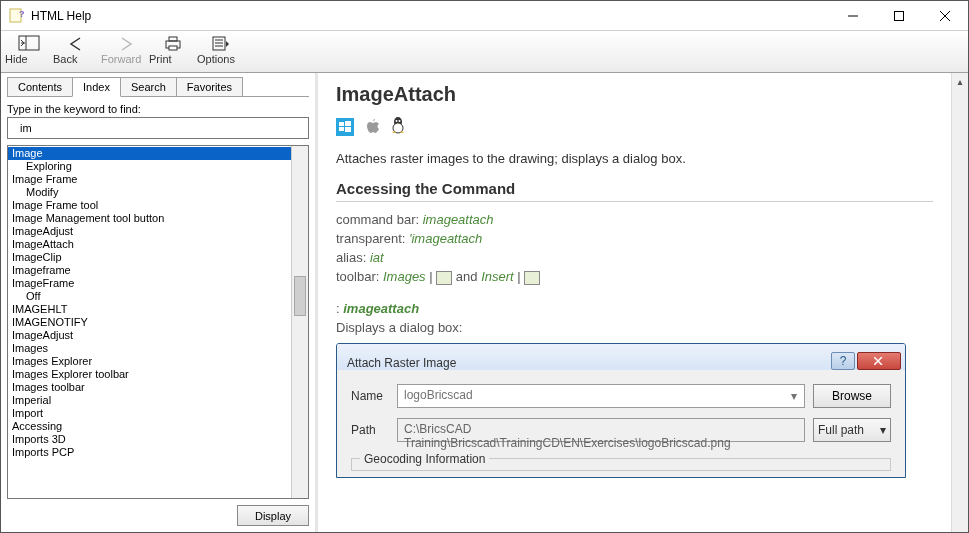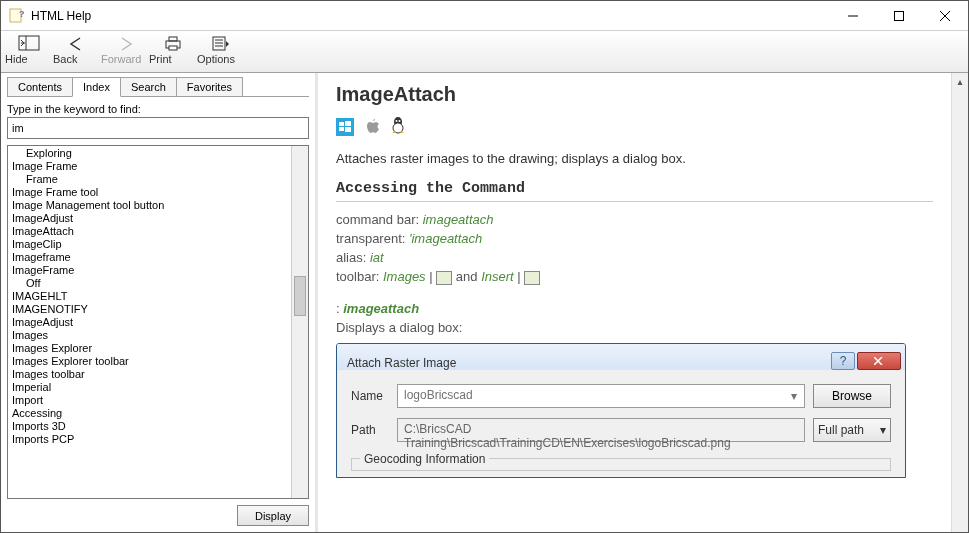--- a/index.html
+++ b/index.html
@@ -13,36 +13,36 @@
   .tbitem.disabled{color:#9a9a9a}
   .tbitem svg{display:block;margin:2px auto 0 auto}
   .main{flex:1;display:flex;min-height:0}
   .left{width:317px;border-right:3px solid #e6e6e6;background:#fff;display:flex;flex-direction:column;padding:4px 6px 6px 6px}
   .tabs{display:flex;font-size:11px}
   .tab{padding:3px 10px;border:1px solid #a0a0a0;background:#f4f4f4;margin-right:-1px;cursor:default}
   .tab.active{background:#fff;border-bottom:1px solid #fff;position:relative;z-index:2}
   .tabrule{border-top:1px solid #a0a0a0;margin-top:-1px}
   .leftbody{flex:1;display:flex;flex-direction:column;padding-top:6px;min-height:0}
   .lbl{font-size:11px;margin-bottom:2px;white-space:pre}
-  .search{width:100%;height:22px;font-size:11px;padding:2px 4px;border:1px solid #777;margin-bottom:6px}
+  .search{width:100%;height:22px;font-size:11px;padding:2px 12px;border:1px solid #777;margin-bottom:6px}
   .listwrap{flex:1;display:flex;border:1px solid #777;min-height:0}
   .list{flex:1;overflow:auto;font-size:11px;line-height:13px;padding:1px 0}
   .list .item{padding:0 4px;white-space:nowrap;cursor:default}
   .list .sub{padding-left:18px}
   .list .sel{background:#0a64c8;color:#fff}
   .lscroll{width:17px;background:#f0f0f0;border-left:1px solid #ccc;position:relative}
   .lscroll .thumb{position:absolute;left:2px;right:2px;top:130px;height:40px;background:#cfcfcf;border:1px solid #a8a8a8}
   .dispbtn{align-self:flex-end;margin-top:6px;width:72px;height:21px;font-size:11px;background:linear-gradient(#f8f8f8,#e4e4e4);border:1px solid #888}
   .right{flex:1;display:flex;min-height:0}
   .content{flex:1;overflow:auto;padding:10px 18px;font-size:13px;color:#333}
   h1{font-family:Verdana,Geneva,sans-serif;font-size:20px;font-weight:bold;color:#333;margin-bottom:10px}
   .osicons{display:flex;gap:10px;margin-bottom:14px;align-items:center}
   .osicons .win{width:18px;height:18px;background:#2aa6de;display:inline-flex;align-items:center;justify-content:center;color:#fff;font-size:12px}
   .content p{margin-bottom:14px}
-  h2{font-family:Liberation Mono, monospace;font-size:15px;font-weight:bold;color:#333;border-bottom:1px solid #ccc;padding-bottom:4px;margin-bottom:10px}
+  h2{font-family:Liberation Sans, sans-serif;font-size:15px;font-weight:bold;color:#333;border-bottom:1px solid #ccc;padding-bottom:4px;margin-bottom:10px}
   .row{margin-bottom:4px}
   .lblk{color:#555}
   .green{color:#4b8a3a;font-style:italic}
   .greenb{color:#4b8a3a;font-style:italic;font-weight:bold}
   .tlicon{display:inline-block;width:16px;height:14px;border:1px solid #888;background:#e8f0d8;vertical-align:middle}
   .dialogOuter{margin-top:8px;border:1px solid #2a5a8a;width:570px;border-radius:3px 3px 0 0;overflow:hidden}
   .dlgtitle{height:26px;background:linear-gradient(#ecf2fb,#d7e5f7);display:flex;align-items:flex-end;padding:16px 0 0 10px;font-size:12px;color:#333}
   .dlgtitle .tt{flex:1}
   .dlghelp{width:24px;height:18px;background:linear-gradient(#dbe7f5,#b9cfe9);border:1px solid #6a8cb5;color:#2a5a8a;font-size:12px;display:flex;align-items:center;justify-content:center;margin-right:2px;border-radius:2px}
   .dlgclose{width:44px;height:18px;background:linear-gradient(#e57a70,#c8483e);border:1px solid #8a2a24;border-radius:2px;display:flex;align-items:center;justify-content:center;color:#fff;margin-right:4px}
@@ -135,23 +135,24 @@
       <div class="tab active">Index</div>
       <div class="tab">Search</div>
       <div class="tab">Favorites</div>
     </div>
     <div class="tabrule"></div>
     <div class="leftbody">
       <div class="lbl">Type in the keyword to find:</div>
       <input class="search" id="kw" value="im" style="">
       <div class="listwrap">
         <div class="list" id="ilist">
+            <div class="item sel">Image</div>
             <div class="item sub">Exploring</div>
             <div class="item">Image Frame</div>
-            <div class="item sub">Frame</div>
+            <div class="item sub">Modify</div>
             <div class="item">Image Frame tool</div>
             <div class="item">Image Management tool button</div>
             <div class="item">ImageAdjust</div>
             <div class="item">ImageAttach</div>
             <div class="item">ImageClip</div>
             <div class="item">Imageframe</div>
             <div class="item">ImageFrame</div>
             <div class="item sub">Off</div>
             <div class="item">IMAGEHLT</div>
             <div class="item">IMAGENOTIFY</div>

